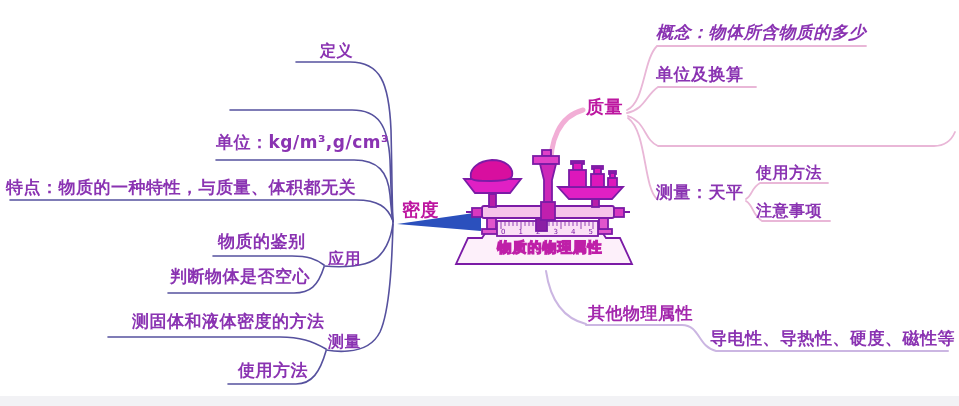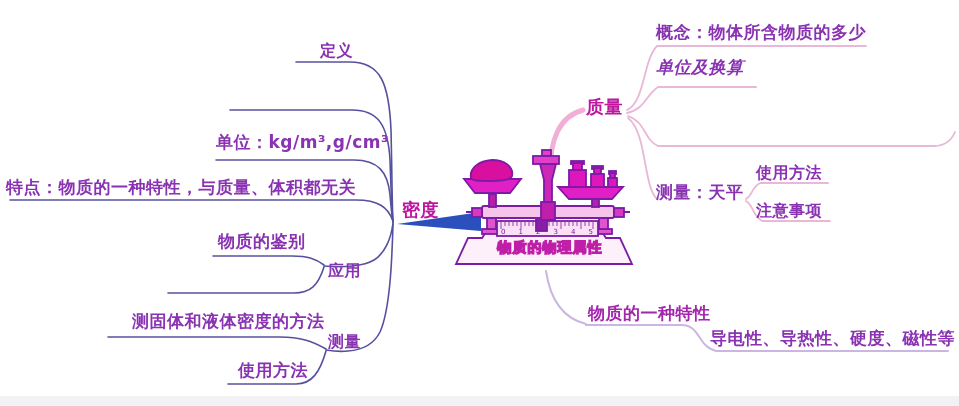--- a/index.html
+++ b/index.html
@@ -101,36 +101,37 @@
 
   <div class="label node" style="left:402px;top:200px;">密度</div>
 
   <div class="label small" style="left:320px;top:42px;">定义</div>
 
 
   <div class="label" style="left:216px;top:133px;">单位：kg/m³,g/cm³</div>
 
   <div class="label" style="left:6px;top:178px;">特点：物质的一种特性，与质量、体积都无关</div>
 
-  <div class="label small" style="left:328px;top:250px;margin-top:12px;">应用</div>
+  <div class="label small" style="left:328px;top:250px;">应用</div>
   <div class="label" style="left:218px;top:232px;">物质的鉴别</div>
+  <div class="label" style="left:170px;top:267px;">判断物体是否空心</div>
 
   <div class="label small" style="left:328px;top:333px;">测量</div>
   <div class="label" style="left:112px;top:312px;margin-left:20px;">测固体和液体密度的方法</div>
   <div class="label" style="left:238px;top:361px;">使用方法</div>
 
   <div class="center-title">物质的物理属性</div>
 
   <div class="label node" style="left:586px;top:97px;">质量</div>
 
-  <div class="label" style="left:656px;top:23px;">概念：物体所含物质的多少</div>
-  <div class="label" style="left:656px;top:58px;font-style:italic;">单位及换算</div>
+  <div class="label" style="left:656px;top:23px;font-style:italic;">概念：物体所含物质的多少</div>
+  <div class="label" style="left:656px;top:65px;">单位及换算</div>
 
 
   <div class="label" style="left:656px;top:183px;">测量：天平</div>
   <div class="label small" style="left:756px;top:164px;">使用方法</div>
   <div class="label small" style="left:756px;top:202px;">注意事项</div>
 
-  <div class="label node" style="left:588px;top:304px;font-size:17px;color:#a327ad;">物质的一种特性</div>
+  <div class="label node" style="left:588px;top:304px;font-size:17px;color:#a327ad;">其他物理属性</div>
   <div class="label" style="left:710px;top:329px;">导电性、导热性、硬度、磁性等</div>
 
   <div class="bottom-strip"></div>
 </div>
 
 </body></html>

